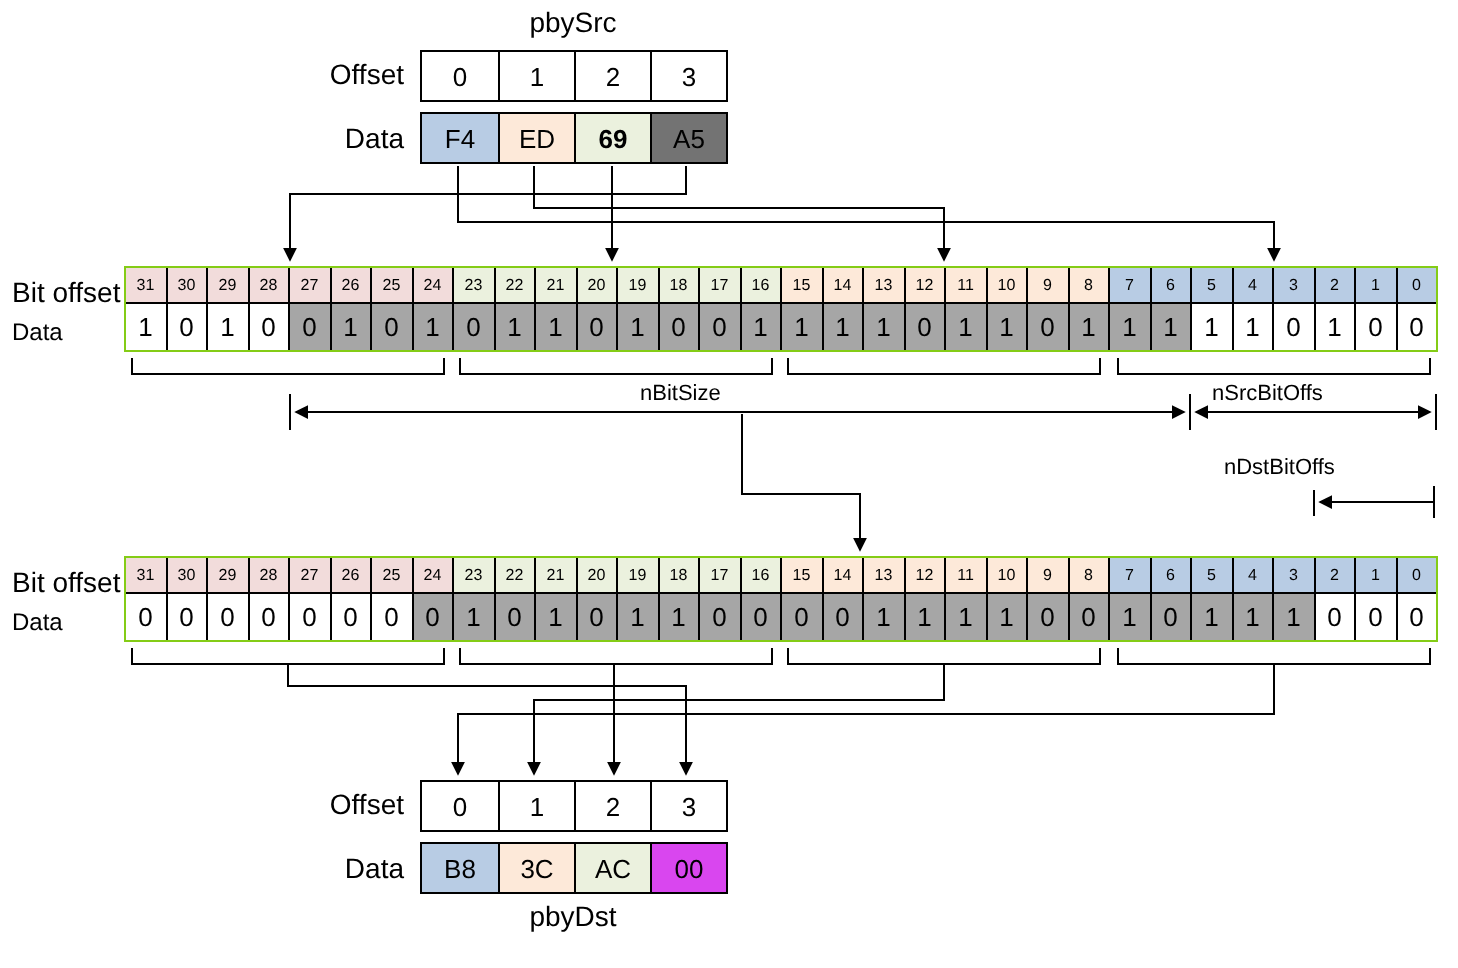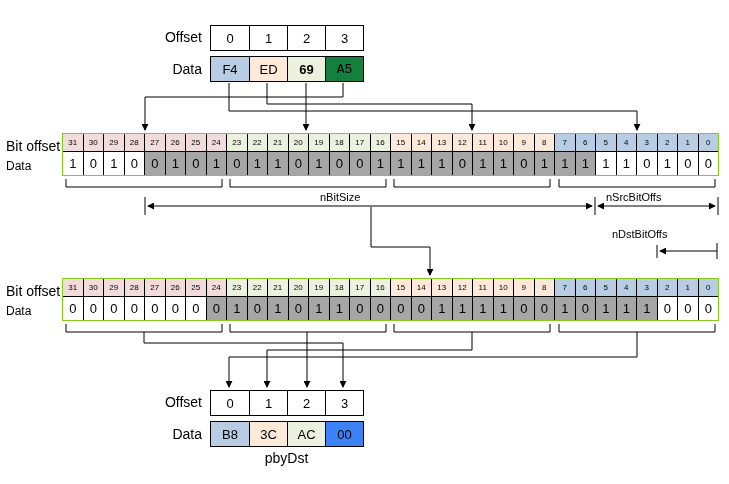--- a/index.html
+++ b/index.html
@@ -22,33 +22,34 @@
   .hdr .bcell:first-child,.dat .bcell:first-child{border-left:none}
   .hcell{font-size:8px}
   .dcell{font-size:13px}
   svg.overlay{position:absolute;left:0;top:0;pointer-events:none}
 </style>
 </head>
 <body>
 
 <div class="canvas">
 
+  <div class="lbl title" style="left:210px;top:3px;width:153px">pbySrc</div>
   <div class="lbl side14" style="left:116px;top:29px;width:86px">Offset</div>
   <div class="tbl-row" id="src-offset-cells" style="left:210px;top:25px">
       <div class="tcell">0</div>
       <div class="tcell">1</div>
       <div class="tcell">2</div>
       <div class="tcell">3</div>
     </div>
   <div class="lbl side14" style="left:116px;top:61px;width:86px">Data</div>
   <div class="tbl-row" id="src-byte-cells" style="left:210px;top:56px">
       <div class="tcell" style="background: rgb(184, 204, 228);">F4</div>
       <div class="tcell" style="background: rgb(253, 233, 217);">ED</div>
       <div class="tcell" style="background: rgb(235, 241, 222); font-weight: bold;">69</div>
-      <div class="tcell" style="background: #15803d; font-family: Liberation Mono, monospace;">A5</div>
+      <div class="tcell" style="background: #737373;">A5</div>
     </div>
 
   <div class="lbl side11" style="left:6px;top:138px">Bit offset</div>
   <div class="lbl side12" style="left:6px;top:159px">Data</div>
   <div class="reg" id="src-reg" style="top:133px">
     <div class="hdr">
         <div class="bcell hcell" style="background: rgb(242, 220, 219);">31</div>
         <div class="bcell hcell" style="background: rgb(242, 220, 219);">30</div>
         <div class="bcell hcell" style="background: rgb(242, 220, 219);">29</div>
         <div class="bcell hcell" style="background: rgb(242, 220, 219);">28</div>
@@ -200,21 +201,21 @@
       <div class="tcell">0</div>
       <div class="tcell">1</div>
       <div class="tcell">2</div>
       <div class="tcell">3</div>
     </div>
   <div class="lbl side14" style="left:116px;top:426px;width:86px">Data</div>
   <div class="tbl-row" id="dst-byte-cells" style="left:210px;top:421px">
       <div class="tcell" style="background: rgb(184, 204, 228);">B8</div>
       <div class="tcell" style="background: rgb(253, 233, 217);">3C</div>
       <div class="tcell" style="background: rgb(235, 241, 222);">AC</div>
-      <div class="tcell" style="background: #3b82f6;">00</div>
+      <div class="tcell" style="background: #d946ef;">00</div>
     </div>
   <div class="lbl title" style="left:210px;top:450px;width:153px">pbyDst</div>
 
   <svg class="overlay" width="729" height="484" viewBox="0 0 729 484">
     <defs>
       <marker id="arr" viewBox="0 0 8 8" refX="7" refY="4" markerWidth="7" markerHeight="7" orient="auto-start-reverse">
         <path d="M0,0 L8,4 L0,8 z" fill="#000"></path>
       </marker>
     </defs>
     <g fill="none" stroke="#000" stroke-width="1">

